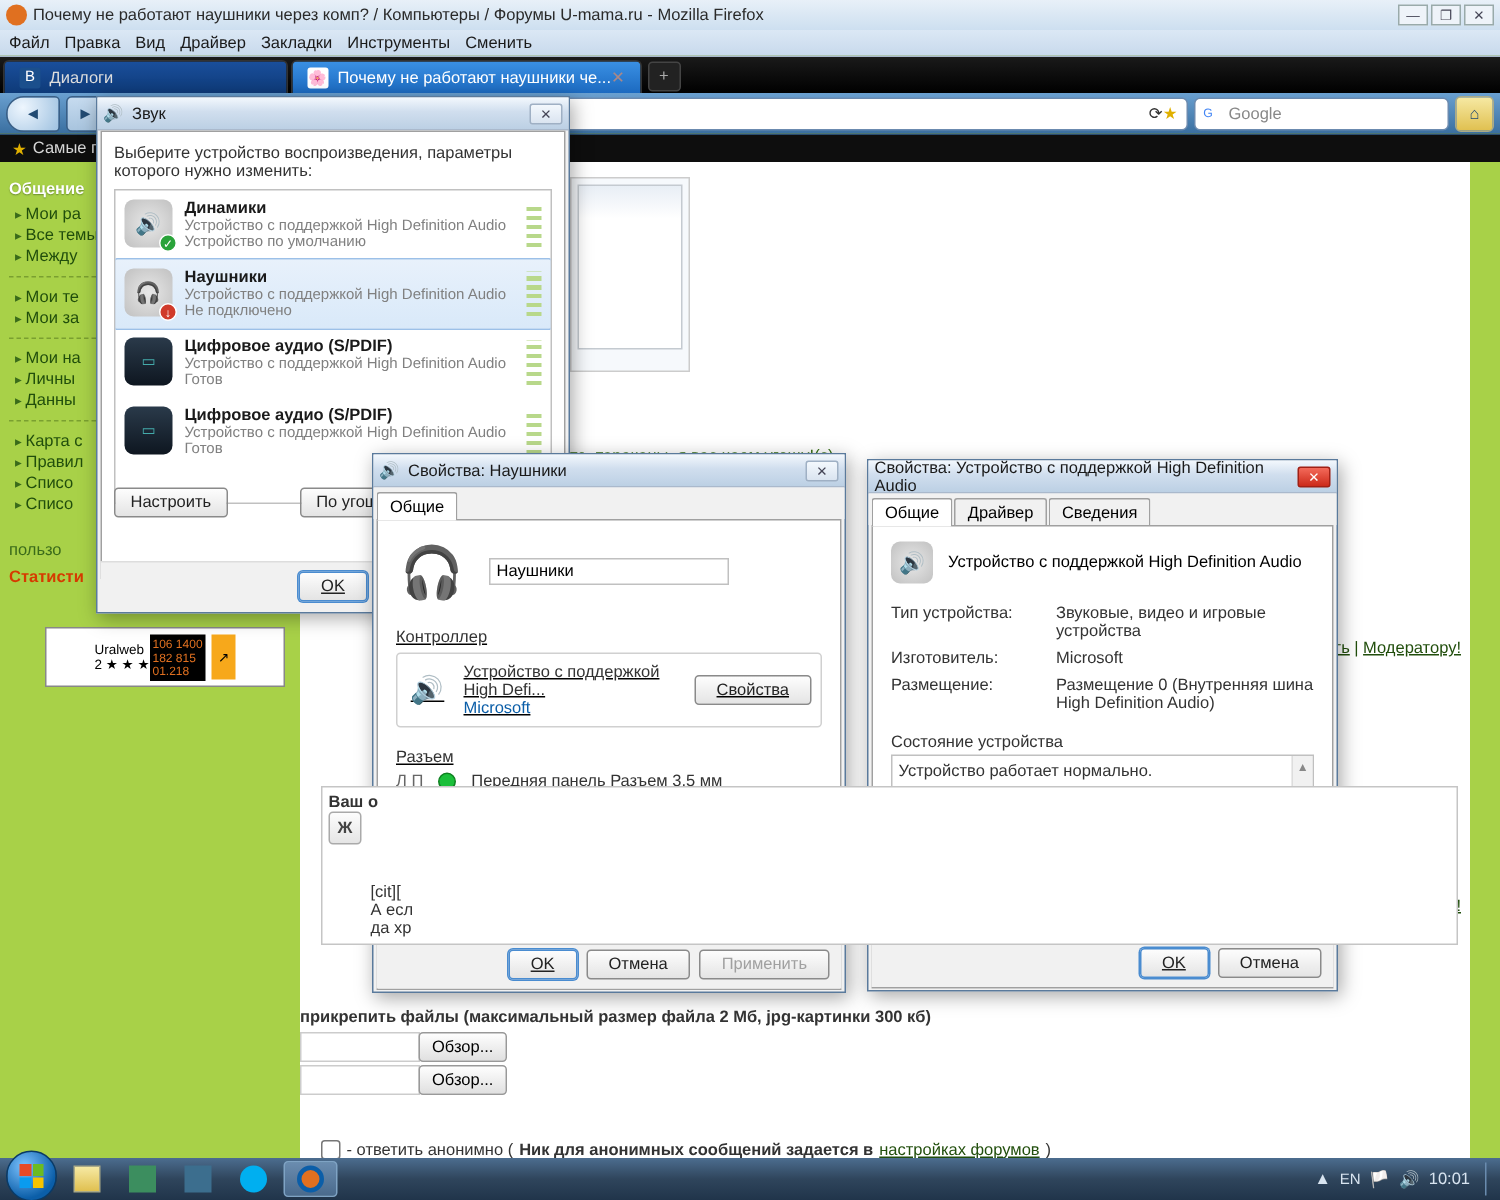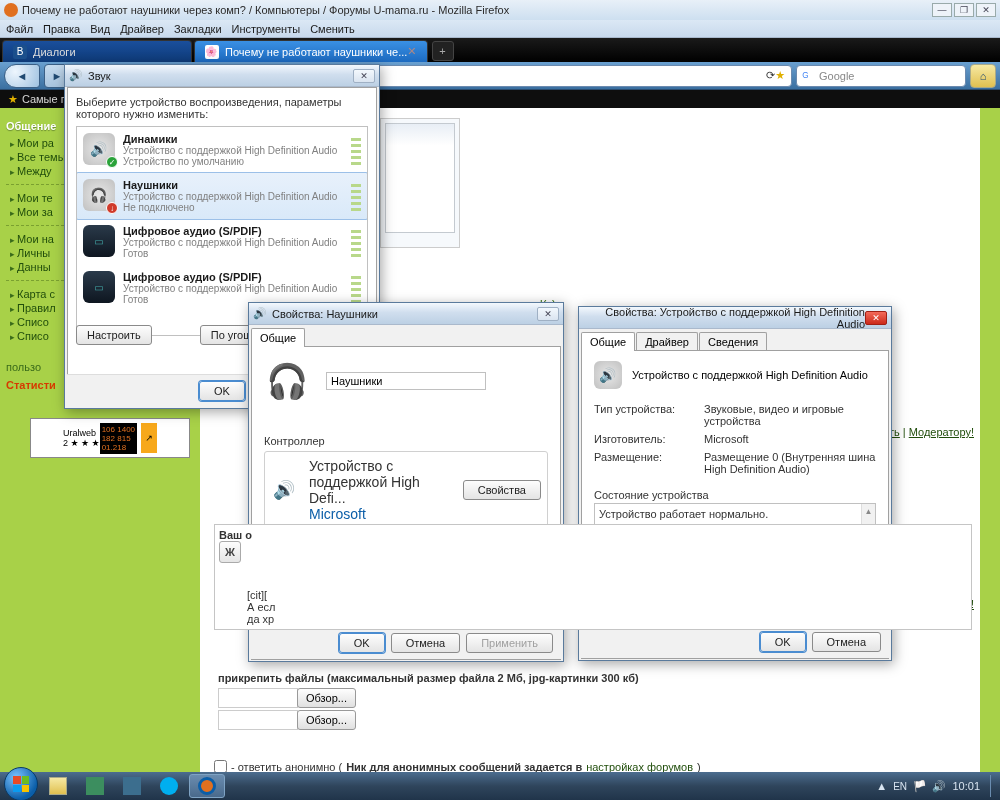--- a/index.html
+++ b/index.html
@@ -45,21 +45,21 @@
   .attach-thumb { position:absolute; left:180px; top:10px; width:80px; height:130px; border:1px solid #ccc; background:#f6f9fc; }
   .attach-thumb .mini { margin:4px; height:110px; background:linear-gradient(to bottom,#e8eef5 0%,#fff 20%,#fff 100%); border:1px solid #c4cad0;}
   .modtext { position:absolute; left:180px; top:190px; font-size:11px; color:#356f13;}
 
   
   .reply { position:absolute; left:214px; top:524px; right:28px; background:#fff; border:1px solid #c5c5c5; padding:4px;}
   .reply .label{font-weight:bold;font-size:11px;color:#333;}
   .reply .btnsq{width:22px;height:22px;border:1px solid #aaa;background:linear-gradient(#fdfdfd,#e5e5e5);display:inline-flex;align-items:center;justify-content:center;font-weight:bold;color:#444;border-radius:3px;}
   .reply .txt{margin-top:26px;font-size:11px;color:#333;margin-left:28px;}
 
-  .attach2 { position:absolute; left:218px; top:672px; right:28px; }
+  .attach2 { position:absolute; left:200px; top:672px; right:28px; }
   .attach2 .hdr { font-weight:bold; font-size:11px; color:#333; margin-bottom:4px;}
   .fileline{display:flex;align-items:center;margin-bottom:2px;}
   .fileline input{border:1px solid #ccc;width:80px;height:20px;font-size:11px;padding:0 4px;}
   .fileline button{height:20px;font-size:11px;border:1px solid #999;background:linear-gradient(#fefefe,#e0e0e0);border-radius:3px;padding:0 8px;margin-left:-1px;}
   .anon{position:absolute;left:214px;top:760px;font-size:11px;color:#333;display:flex;align-items:center;gap:4px;}
   .anon a{color:#214e0c;text-decoration:underline;}
   .anon input{width:13px;height:13px;}
 
   
   .taskbar { position:absolute; left:0; right:0; bottom:0; height:28px; background:linear-gradient(#4c6d8f,#2f455c 50%,#20344a); display:flex; align-items:center; padding:0 4px; }
@@ -74,21 +74,21 @@
   .ic-mgr2{background:#3c6e8e;}
   .ic-sk{background:#00aff0;border-radius:50%;}
   .ic-ff{background:#e07020;border-radius:50%;border:3px solid #0b5ea8;box-sizing:border-box;}
   .tray{margin-left:auto;display:flex;align-items:center;gap:6px;color:#d8e4f0;font-size:11px;}
   .tray .lang{font-size:10px;text-align:center;}
 
   
   .win { position:absolute; background:#f1f1f1; border:1px solid #5a7a9c; box-shadow:2px 3px 12px rgba(0,0,0,0.35); }
   .win .titlebar { height:22px; background:linear-gradient(#f3f8fd,#d0deee 45%,#bcd0e4); display:flex; align-items:center; padding:0 4px; border-bottom:1px solid #aab9cc;}
   .win .titlebar .ticon{width:14px;height:14px;margin-right:5px;display:inline-flex;align-items:center;justify-content:center;}
-  .win .titlebar .ttxt{font-size:11px;color:#1a1a1a;text-align:right;}
+  .win .titlebar .ttxt{font-size:11px;color:#1a1a1a;}
   .win .titlebar .wbtns{margin-left:auto;display:flex;gap:2px;}
   .win .titlebar .wbtn{width:22px;height:14px;border:1px solid #9fb0c4;background:linear-gradient(#f3f8fd,#dae4f0);border-radius:2px;display:flex;align-items:center;justify-content:center;font-size:9px;color:#445;}
   .win .titlebar .wbtn.close{ background:linear-gradient(#f36a5a,#cc2a1a); color:#fff; border-color:#a02015;}
 
   
   #dlg-sound { left:64px; top:64px; width:316px; height:345px; }
   .tabs { display:flex; padding:2px 2px 0; background:#f1f1f1; }
   .tab { padding:3px 8px; font-size:11px; border:1px solid #a0a0a0; border-bottom:none; background:#f1f1f1; margin-right:1px; border-top-left-radius:2px; border-top-right-radius:2px; position:relative; top:1px;}
   .tab.active{ background:#fff; z-index:2;}
   .tabpanel{ background:#fff; border:1px solid #a0a0a0; margin:0 2px 2px; padding:8px; height:calc(100% - 44px); position:relative;}
@@ -101,37 +101,37 @@
   .devicon.hp::after{content:"🎧";font-size:14px;}
   .devicon.dig{background:linear-gradient(#2a3a4a,#0e1620);}
   .devicon.dig::after{content:"▭";color:#4aa;font-size:10px;}
   .devicon .ok{position:absolute;bottom:-3px;right:-3px;width:12px;height:12px;border-radius:50%;background:#2aa33a;border:1px solid #fff;color:#fff;font-size:8px;display:flex;align-items:center;justify-content:center;}
   .devicon .down{position:absolute;bottom:-3px;right:-3px;width:12px;height:12px;border-radius:50%;background:#d03a2a;border:1px solid #fff;color:#fff;font-size:8px;display:flex;align-items:center;justify-content:center;}
   .devtext{flex:1;}
   .devtext .dname{font-size:11px;color:#1a1a1a;font-weight:600;}
   .devtext .dline{font-size:10px;color:#808080;}
   .devbars{ width:10px; align-self:stretch; background:repeating-linear-gradient(to top,#b8d88a 0 3px,transparent 3px 6px); margin:2px 0;}
   .btn { font-size:11px; padding:3px 14px; border:1px solid #8a8a8a; background:linear-gradient(#fdfdfd,#e4e4e4); border-radius:3px; color:#222;}
-  .btn.def{ border-color:#4a8cd0; box-shadow:0 0 0 1px #4a8cd0;}
+  .btn.def{ border-color:#4a8cd0; box-shadow:0 0 0 1px #4a8cd0;text-decoration:underline;}
   .btn:disabled,.btn.disabled{color:#a0a0a0;}
   #dlg-sound .bottomrow{position:absolute;left:8px;right:8px;bottom:40px;display:flex;gap:24px;}
   #dlg-sound .bottomrow .btn{padding:3px 10px;}
   #dlg-sound .footer{position:absolute;left:2px;right:2px;bottom:2px;height:32px;border-top:1px solid #ddd;display:flex;align-items:center;justify-content:center;gap:6px;background:#f1f1f1;}
 
   
   #dlg-hp { left:248px; top:302px; width:316px; height:360px; }
   #dlg-hp .tabpanel{height:calc(100% - 44px);padding:10px 12px;}
   .hp-top{display:flex;align-items:center;gap:14px;}
   .hp-top .big{width:48px;height:48px;display:flex;align-items:center;justify-content:center;font-size:34px;}
   .hp-top .col{display:flex;flex-direction:column;gap:4px;}
-  .section{margin-top:30px;}
+  .section{margin-top:14px;text-decoration:underline;}
   .section .lbl{font-size:11px;color:#333;margin-bottom:4px;}
   .ctrl-row{border:1px solid #d0d0d0;border-radius:3px;padding:6px;display:flex;align-items:center;gap:10px;}
   .ctrl-row .cicon{width:28px;height:28px;display:flex;align-items:center;justify-content:center;font-size:18px;}
-  .ctrl-row .ctxt{flex:1;font-size:14px;color:#333;}
+  .ctrl-row .ctxt{flex:1;font-size:11px;color:#333;}
   .ctrl-row .ctxt .link{color:#0b5ea8;}
   .jack-row{display:flex;align-items:center;gap:10px;font-size:11px;color:#333;margin-top:4px;}
   .jack-row .lp{color:#666;}
   .jack-row .dot{width:12px;height:12px;border-radius:50%;background:#1bbf3a;border:1px solid #0e8020;}
   .combo{width:100%;height:22px;border:1px solid #8a8a8a;background:linear-gradient(#fff,#eee);font-size:11px;padding:0 4px;display:flex;align-items:center;justify-content:space-between;border-radius:2px;}
   .combo::after{content:"▾";color:#555;}
   #dlg-hp .footer{position:absolute;left:2px;right:2px;bottom:2px;height:32px;display:flex;align-items:center;justify-content:flex-end;gap:6px;background:#f1f1f1;padding:0 8px;}
 
   
   #dlg-dev { left:578px; top:306px; width:314px; height:355px; }

